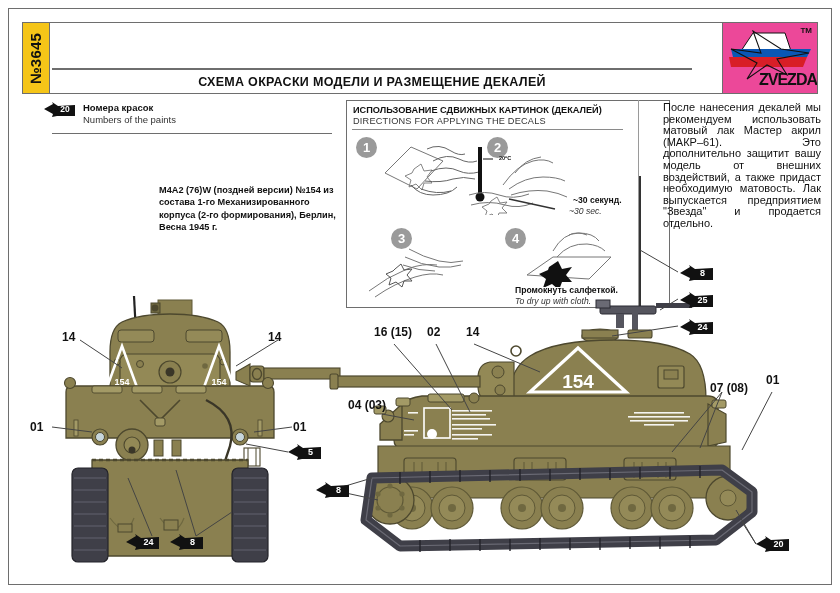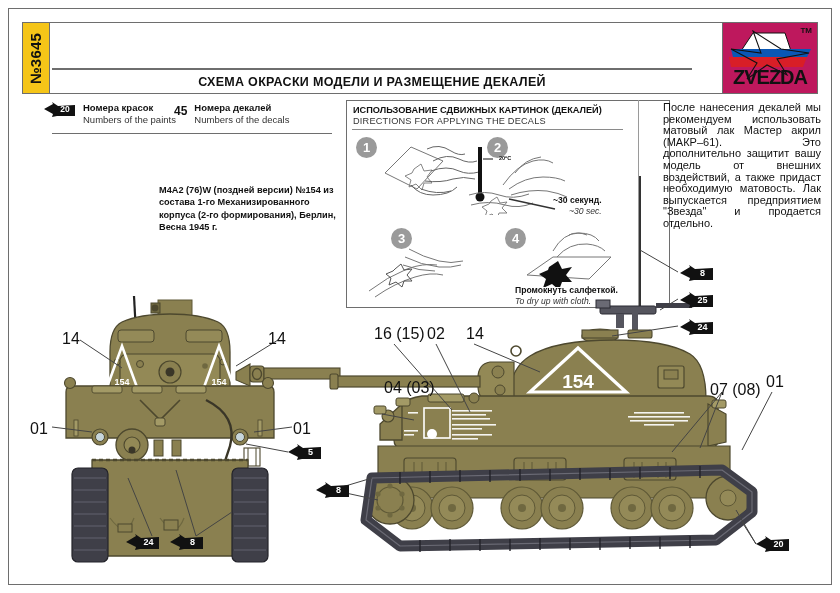--- a/index.html
+++ b/index.html
@@ -44,29 +44,29 @@
     position: absolute; left: 52px; top: 68px; width: 640px; height: 1.5px;
     background: #6e6e6e;
   }
   .title-sub {
     position: absolute; left: 52px; top: 69px; width: 640px; height: 25px;
     display: flex; align-items: center; justify-content: center;
     font-size: 12.5px; font-weight: bold; color: #111; letter-spacing: .3px;
   }
   .logo-box {
     position: absolute; left: 722px; top: 22px; width: 96px; height: 72px;
-    background: #be185d; border: 1.5px solid #6e6e6e; overflow: hidden;
+    background: #ec4899; border: 1.5px solid #6e6e6e; overflow: hidden;
   }
   .logo-tm {
     position: absolute; right: 5px; top: 3px;
     font-size: 8px; font-weight: bold; color: #111;
   }
   .logo-word {
     position: absolute; left: 0; right: 0; bottom: 4px;
-    text-align: center; font-size: 20px; font-weight: bold;
+    text-align: right; font-size: 16px; font-weight: bold;
     color: #111; letter-spacing: -1px; margin-top: 40px;
   }
 
   
   .legend {
     position: absolute; left: 22px; top: 100px; width: 310px; height: 36px;
   }
   .legend-rule {
     position: absolute; left: 30px; top: 33px; width: 280px; height: 1.2px;
     background: #6e6e6e;
@@ -116,21 +116,21 @@
     background: #9a9a9a;
   }
 
   
   .model-desc { position: absolute; left: 159px; top: 184px; width: 185px; }
   .md-ru { font-size: 9.2px; font-weight: bold; color: #111; line-height: 12.4px; }
   .md-en { font-size: 9.2px; color: #333; line-height: 12.4px; margin-top: 2px;}
 
   
   .callout {
-    position: absolute; font-size: 16px; font-weight: normal; color: #111;
+    position: absolute; font-size: 12px; font-weight: bold; color: #111;
     white-space: nowrap;
   }
 
   .flagmark { position: absolute; width: 34px; height: 16px; }
   .flagmark .sfnum {
     position: absolute; right: 3px; top: 1.5px; width: 17px; height: 12px;
     display: flex; align-items: center; justify-content: center;
     font-size: 9px; font-weight: bold; color: #fff;
   }
 
@@ -169,27 +169,20 @@
     <div class="lg-item lg-paint">
       <div class="starflag">
         <svg width="32" height="15" viewBox="0 0 32 15">
           <path d="M0 7 L9 2 L8 0 L14 4 L31 3 L31 14 L13 14 L8 15 L9 12 Z" fill="#111"></path>
         </svg>
         <div class="sfnum">20</div>
       </div>
       <div>
         <div class="lg-txt-ru">Номера красок</div>
         <div class="lg-txt-en">Numbers of the paints</div>
-      </div>
-    </div>
-    <div class="lg-item lg-decal">
-      <div class="lg-num">45</div>
-      <div>
-        <div class="lg-txt-ru">Номера декалей</div>
-        <div class="lg-txt-en">Numbers of the decals</div>
       </div>
     </div>
     <div class="legend-rule"></div>
   </div>
 
   <div class="decal-box">
     <div class="db-title-ru">ИСПОЛЬЗОВАНИЕ СДВИЖНЫХ КАРТИНОК (ДЕКАЛЕЙ)</div>
     <div class="db-title-en">DIRECTIONS  FOR APPLYING THE DECALS</div>
     <div class="db-rule"></div>
 
@@ -212,21 +205,21 @@
       <line x1="14" y1="14" x2="24" y2="14" stroke="#111" stroke-width="1"></line>
       <path d="M22 56 l6 -4 l3 6 l7 -1 l-5 6 l5 5 l-8 0 l-2 6 l-5 -5 l-7 3 l2 -6 l-5 -4 l7 -3 Z" fill="none" stroke="#777" stroke-width=".9"></path>
       <path d="M0 50 q16 -5 30 0 q14 5 30 -1" fill="none" stroke="#777" stroke-width="1"></path>
       <path d="M2 60 q18 -5 34 0 q14 4 28 -2" fill="none" stroke="#777" stroke-width="1"></path>
       <path d="M40 54 L86 64" stroke="#333" stroke-width="1.4"></path>
       <path d="M34 40 q14 -20 30 -24 q12 -3 20 2" fill="none" stroke="#777" stroke-width="1"></path>
       <path d="M40 44 q16 -12 34 -12 q14 0 22 4" fill="none" stroke="#777" stroke-width="1"></path>
       <path d="M42 50 q18 -6 36 -4 q12 2 20 6" fill="none" stroke="#777" stroke-width="1"></path>
       <path d="M46 28 q10 -14 26 -16" fill="none" stroke="#777" stroke-width="1"></path>
     </svg>
-    <div class="db-note ru" style="left:206px; top:94px;">~30 секунд.</div>
+    <div class="db-note ru" style="left:226px; top:94px;">~30 секунд.</div>
     <div class="db-note en" style="left:222px; top:105px;">~30 sec.</div>
     <div class="db-note" style="left:152px; top:54px; font-size:5.5px; font-weight:bold;">20ºC</div>
 
     <div class="step-num" style="left:44px; top:127px;">3</div>
     <svg class="db-ill" style="left:22px; top:138px;" width="110" height="62" viewBox="0 0 110 62">
       <path d="M0 52 q18 -14 38 -22 q16 -6 30 -4" fill="none" stroke="#777" stroke-width="1"></path>
       <path d="M6 58 q20 -14 40 -20 q16 -5 28 -2" fill="none" stroke="#777" stroke-width="1"></path>
       <path d="M40 10 q14 8 30 12 q12 3 24 0" fill="none" stroke="#777" stroke-width="1"></path>
       <path d="M36 18 q16 8 34 10 q12 1 22 -2" fill="none" stroke="#777" stroke-width="1"></path>
       <path d="M34 26 q16 6 32 6" fill="none" stroke="#777" stroke-width="1"></path>
@@ -553,21 +546,21 @@
   </svg>
 
   <div class="callout" style="left:62px;  top:330px;">14</div>
   <div class="callout" style="left:268px; top:330px;">14</div>
   <div class="callout" style="left:30px;  top:420px;">01</div>
   <div class="callout" style="left:293px; top:420px;">01</div>
 
   <div class="callout" style="left:374px; top:325px;">16 (15)</div>
   <div class="callout" style="left:427px; top:325px;">02</div>
   <div class="callout" style="left:466px; top:325px;">14</div>
-  <div class="callout" style="left:348px; top:379px;margin-left:36px;">04 (03)</div>
+  <div class="callout" style="left:348px; top:398px;">04 (03)</div>
   <div class="callout" style="left:710px; top:373px;margin-top:8px;">07 (08)</div>
   <div class="callout" style="left:766px; top:373px;">01</div>
 
   <div class="flagmark" style="left:288px; top:444px;">
     <svg width="34" height="16" viewBox="0 0 34 16">
         <path d="M0 8 L10 2 L9 0 L15 4 L33 3 L33 15 L14 15 L9 16 L10 13 Z" fill="#111"></path>
       </svg>
     <div class="sfnum">5</div>
   </div>
   <div class="flagmark" style="left:170px; top:534px;">

